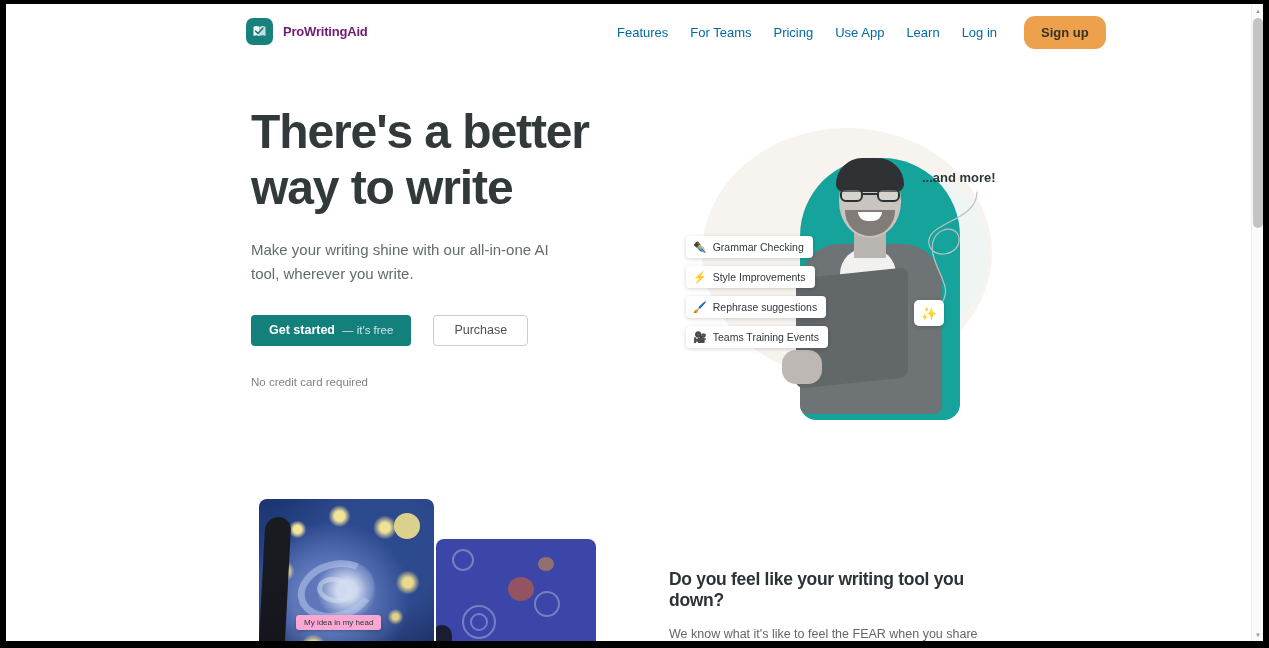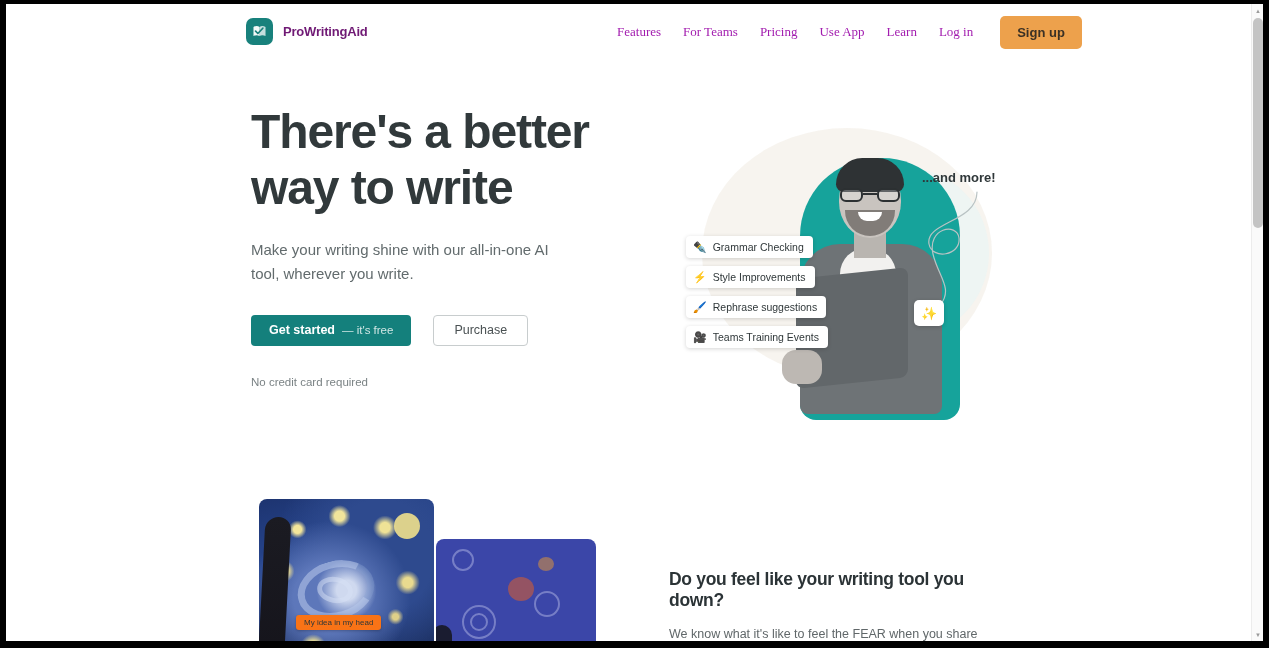--- a/index.html
+++ b/index.html
@@ -49,31 +49,30 @@
   #brand .name{
     font-size:13px; font-weight:bold; color:#701a75;
     letter-spacing:-0.2px; white-space:nowrap;
   }
 
   #main-nav{
     position:absolute; left:600px; top:0; height:56px;
     display:flex; align-items:center; gap:0;
   }
   #main-nav .nav-link{
-    font-size:13px; color:#a21caf;
+    font-size:13px; color:#0369a1;
     padding:6px 11px; white-space:nowrap; cursor:pointer;
     text-decoration:none;
-    font-family:Liberation Serif, serif;
   }
   #signup-button{
     margin-left:16px;
     background:#eda14c;
     color:#3b3125;
     font-size:13px; font-weight:bold;
-    border:none; border-radius:5px;
+    border:none; border-radius:11px;
     padding:9px 17px; cursor:pointer;
     font-family:"Liberation Sans", sans-serif;
     white-space:nowrap;
   }
 
   
   #hero{ position:absolute; left:0; top:56px; width:1245px; height:420px; }
 
   #hero-copy{ position:absolute; left:245px; top:44px; width:400px; }
   #hero-title{
@@ -253,21 +252,21 @@
     background:linear-gradient(180deg,#1b1b22 0%,#14131a 100%);
     border-radius:13px 13px 0 0;
     transform:skewX(-3deg);
   }
   #starry-moon{
     position:absolute; right:14px; top:14px; width:26px; height:26px;
     border-radius:50%; background:#f0e08c; opacity:.9;
   }
   #idea-caption{
     position:absolute; left:45px; top:116px;
-    background:#f97316; border-radius:3px;
+    background:#f9a8d4; border-radius:3px;
     padding:3px 8px; font-size:8px; color:#2f3739;
     box-shadow:0 1px 3px rgba(0,0,0,.25); white-space:nowrap;
   }
   #sketch-card{
     position:absolute; left:185px; top:40px; width:160px; height:150px;
     background:#3b46a8; border-radius:8px; overflow:hidden;
   }
   #sketch-card .scribble{
     position:absolute; border:2px solid rgba(190,195,235,.45);
     border-radius:50%;

